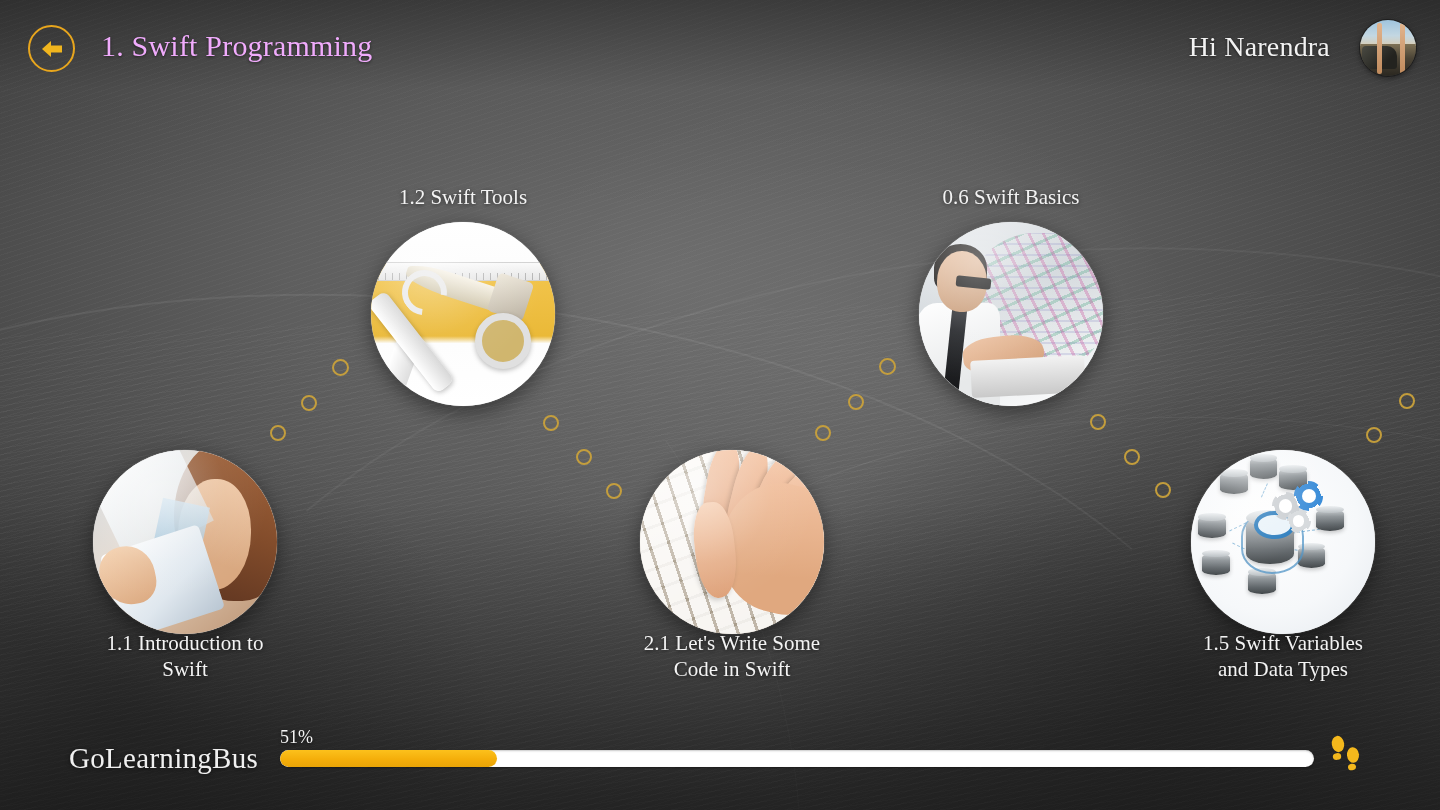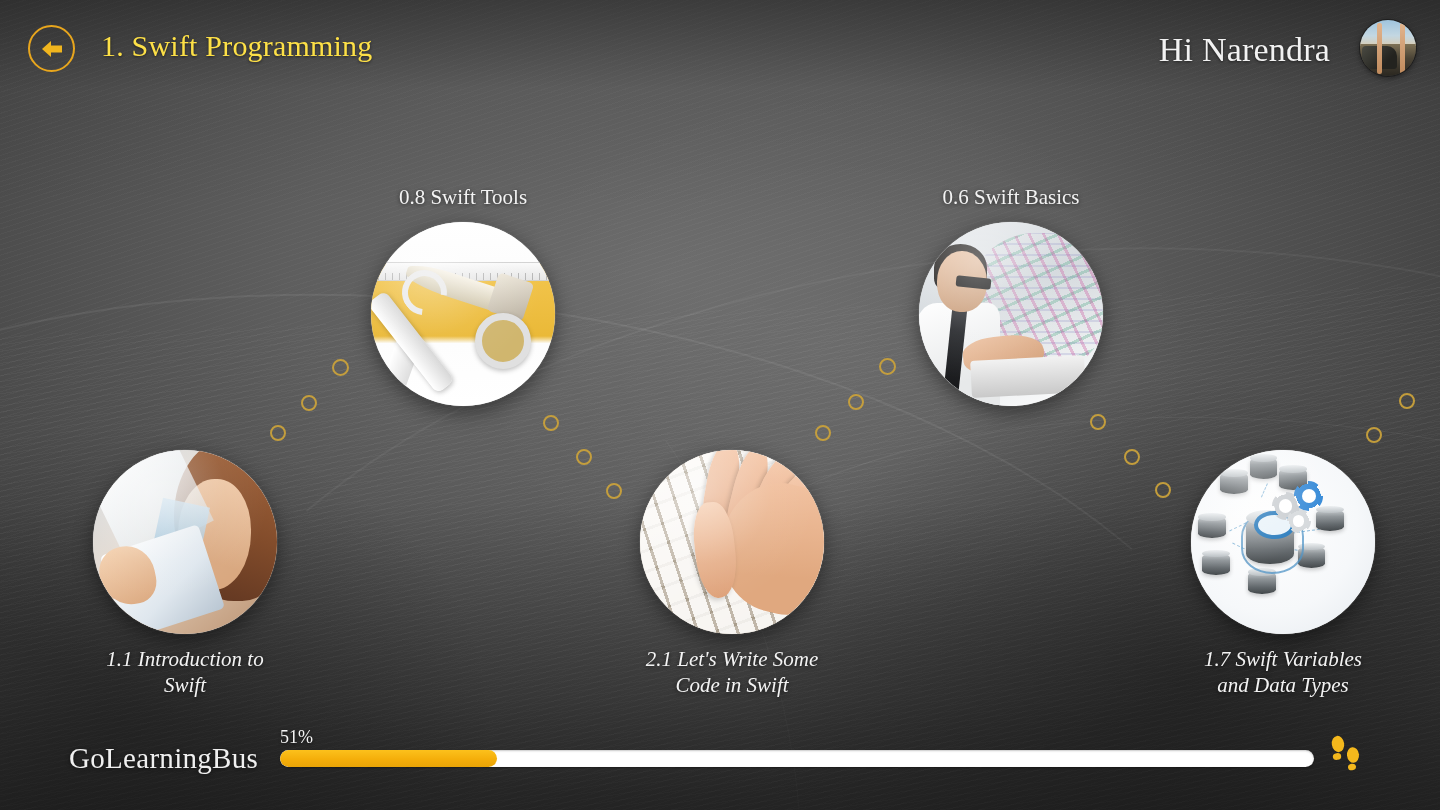--- a/index.html
+++ b/index.html
@@ -101,27 +101,27 @@
   .back-btn {
     position: absolute; left: 28px; top: 25px;
     width: 47px; height: 47px; border-radius: 50%;
     border: 2.5px solid #e8a61d;
     display: flex; align-items: center; justify-content: center;
     cursor: pointer; box-sizing: border-box;
   }
   .back-btn svg { display:block; }
   .page-title {
     position: absolute; left: 101px; top: 29px;
-    color: #fde047; font-size: 30px; letter-spacing: .2px;
+    color: #f0abfc; font-size: 30px; letter-spacing: .2px;
     text-shadow: 0 1px 3px rgba(0,0,0,.55);
     white-space: nowrap;
   }
   .greeting {
     position: absolute; right: 110px; top: 31px;
-    color: #f2f2f2; font-size: 34px; letter-spacing: .2px;
+    color: #f2f2f2; font-size: 28px; letter-spacing: .2px;
     text-shadow: 0 1px 3px rgba(0,0,0,.55);
     white-space: nowrap;
   }
   .avatar {
     position: absolute; right: 24px; top: 20px;
     width: 56px; height: 56px; border-radius: 50%;
     overflow: hidden; cursor: pointer;
     box-shadow: 0 0 0 1px rgba(0,0,0,.35), 0 2px 6px rgba(0,0,0,.5);
   }
   .avatar .av-sky {
@@ -164,21 +164,21 @@
     pointer-events: none;
   }
   .node-label {
     position: absolute; left: 50%; transform: translateX(-50%);
     width: 260px; text-align: center;
     color: #f3f3f3; font-size: 21px; line-height: 26px;
     text-shadow: 0 1px 4px rgba(0,0,0,.6);
     white-space: pre-line;
   }
   .label-above { bottom: 196px; }
-  .label-below { top: 196px; font-style: italic; }
+  .label-below { top: 180px; }
 
   
   #node-1 { left: 93px;   top: 450px; }
   #node-2 { left: 371px;  top: 222px; }
   #node-3 { left: 640px;  top: 450px; }
   #node-4 { left: 919px;  top: 222px; }
   #node-5 { left: 1191px; top: 450px; }
 
   
   .art { position: absolute; inset: 0; }
@@ -526,21 +526,21 @@
       <div class="art art-tools">
         <div class="ruler"></div>
         <div class="hammer-h"></div>
           <div class="hammer-head"></div>
         <div class="handle"></div>
         <div class="wrench"></div>
           <div class="wrench-fork"></div>
           <div class="wrench-ring"></div>
       </div>
     </div>
-    <div class="node-label label-above">0.8 Swift Tools</div>
+    <div class="node-label label-above">1.2 Swift Tools</div>
   </div>
 
   <div class="node" id="node-3">
     <div class="node-circle">
       <div class="art art-keys">
         <div class="kb"></div>
         <div class="f1"></div>
           <div class="f2"></div>
           <div class="f3"></div>
           <div class="f4"></div>
@@ -586,21 +586,21 @@
         <div class="db db-s n7"></div>
           <div class="db db-s n8"></div>
         <div class="db-ring ring-c"></div>
         <div class="db db-c"></div>
         <div class="core"></div>
         <div class="gear g-gray1"></div>
           <div class="gear g-gray2"></div>
           <div class="gear g-blue"></div>
       </div>
     </div>
-    <div class="node-label label-below">1.7 Swift Variables
+    <div class="node-label label-below">1.5 Swift Variables
 and Data Types</div>
   </div>
 
   <div class="footer">
     <div class="brand">GoLearningBus</div>
     <div class="progress-wrap">
       <div class="progress-pct">51%</div>
       <div class="progress-track">
         <div class="progress-fill" id="progress-fill" style="width: 21%;"></div>
       </div>

